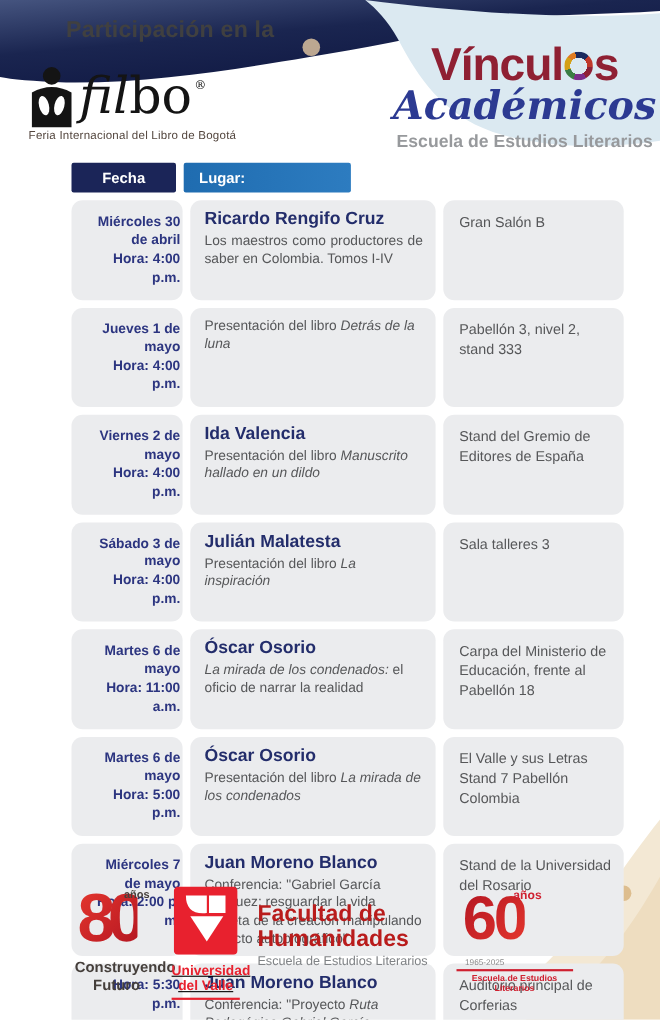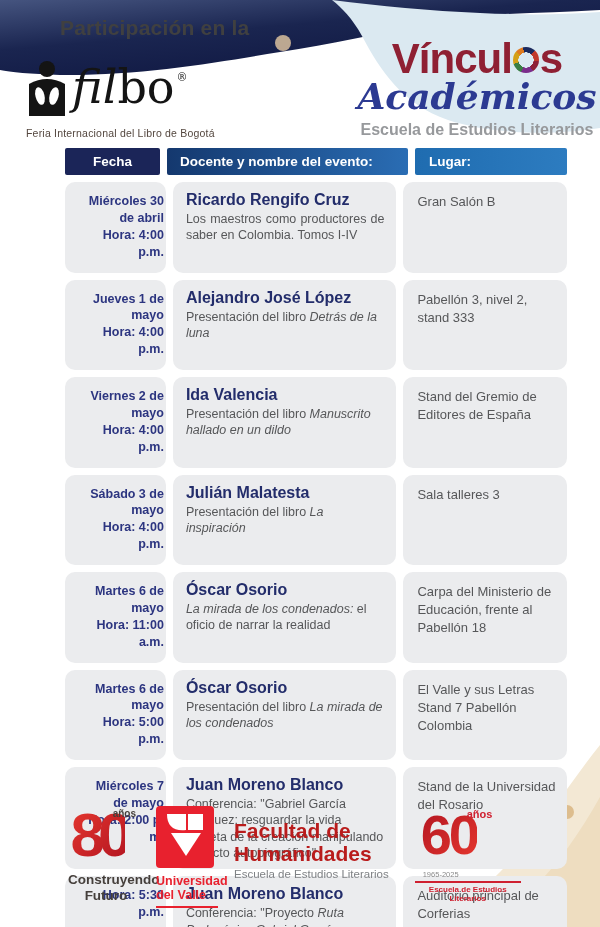--- a/index.html
+++ b/index.html
@@ -17,21 +17,21 @@
     color:#404040; font-size:21px; font-weight:bold; letter-spacing:.2px;margin-left:32px;
   }
   .filbo { position:absolute; top:60px; left:26px; z-index:2; }
   .filbo-row { display:flex; align-items:center; }
   .filbo-name {
     font-family:"DejaVu Serif", serif; font-size:46px; color:#141414;
     line-height:.95; margin-left:4px;
   }
   .filbo-name .it { font-style:italic; }
   .filbo-reg { font-size:11px; color:#141414; vertical-align:22px; margin-left:2px; }
-  .filbo-tagline { font-size:10.5px; color:#54473f; margin-top:11px; letter-spacing:.2px; }
+  .filbo-tagline { font-size:10.5px; color:#54473f; margin-top:1px; letter-spacing:.2px; }
 
   .vinculos { position:absolute; top:38px; left:356px; width:242px; text-align:center; z-index:2; }
   .vin-line1 { font-size:42px; font-weight:bold; color:#8f2033; line-height:1; letter-spacing:-1px; }
   .ring {
     display:inline-block; width:26px; height:26px; border-radius:50%;
     background:
       radial-gradient(circle at center, #dbe9f1 0 41%, rgba(0,0,0,0) 42%),
       conic-gradient(#1b2a5e 0 12%, #c0392b 12% 26%, #8e2136 26% 41%,
                      #7b2d8b 41% 56%, #3a7d44 56% 70%, #d4a017 70% 86%,
                      #e07b20 86% 96%, #1b2a5e 96% 100%);
@@ -65,21 +65,21 @@
 
   
   .footer { position:absolute; top:806px; left:52px; z-index:2; display:flex; align-items:flex-start; }
   .f80 { width:92px; text-align:center; }
   .logo80 { position:relative; height:64px; }
   .n80 { font-size:62px; font-weight:bold; color:#d6232b; letter-spacing:-7px; line-height:.95;
          background:linear-gradient(135deg,#e8392f,#b01320); -webkit-background-clip:text;
          background-clip:text; color:transparent; }
   .anios80 { position:absolute; top:2px; right:8px; font-size:10px; font-weight:bold; color:#453f3b; }
   .cap80 { font-size:13.5px; font-weight:bold; color:#453f3b; line-height:1.15; margin-top:2px;margin-left:16px; }
-  .fuv { width:62px; margin-left:12px; text-align:left; }
+  .fuv { width:62px; margin-left:12px; text-align:center;text-decoration:underline; }
   .uv-cap { font-size:12.5px; font-weight:bold; color:#e8212e; line-height:1.1; margin-top:3px;
             border-bottom:2px solid #e8212e; padding-bottom:3px; }
   .ffac { margin-left:16px; margin-top:14px; }
   .fac-big { font-size:21px; font-weight:bold; color:#b91c1c; line-height:1.08; }
   .fac-small { font-size:11.5px; color:#7f8285; margin-top:3px; }
   .f60 { margin-left:26px; width:106px; margin-top:2px; }
   .logo60 { position:relative; height:60px; padding-left:6px; }
   .n60 { font-size:56px; font-weight:bold; line-height:.95;
          background:linear-gradient(135deg,#b01320,#e8392f); -webkit-background-clip:text;
          background-clip:text; color:transparent; letter-spacing:-3px; }
@@ -133,21 +133,20 @@
   <div class="vin-line1">
     <span>Víncul</span><span class="ring"></span><span>s</span>
   </div>
   <div class="vin-line2">Académicos</div>
   <div class="vin-line3">Escuela de Estudios Literarios</div>
 </div>
 
 <div class="table">
   <div class="thead">
     <div class="th th-fecha">Fecha</div>
-    <div class="th th-docente">Docente y nombre del evento:</div>
     <div class="th th-lugar">Lugar:</div>
   </div>
 
   <div class="row" style="min-height:53px">
     <div class="cell c-date">
       <div class="date-line">Miércoles 30 de abril</div>
       <div class="date-line">Hora: 4:00 p.m.</div>
     </div>
     <div class="cell c-event">
       <div class="name">Ricardo Rengifo Cruz</div>
@@ -157,21 +156,20 @@
       <div class="place">Gran Salón B</div>
     </div>
   </div>
 
   <div class="row" style="min-height:53px">
     <div class="cell c-date">
       <div class="date-line">Jueves 1 de mayo</div>
       <div class="date-line">Hora: 4:00 p.m.</div>
     </div>
     <div class="cell c-event">
-      <div class="name">Alejandro José López</div>
       <div class="desc"><span>Presentación del libro </span><span style="font-style: italic;">Detrás de la luna</span></div>
     </div>
     <div class="cell c-place">
       <div class="place">Pabellón 3, nivel 2, stand 333</div>
     </div>
   </div>
 
   <div class="row" style="min-height:60px">
     <div class="cell c-date">
       <div class="date-line">Viernes 2 de mayo</div>

